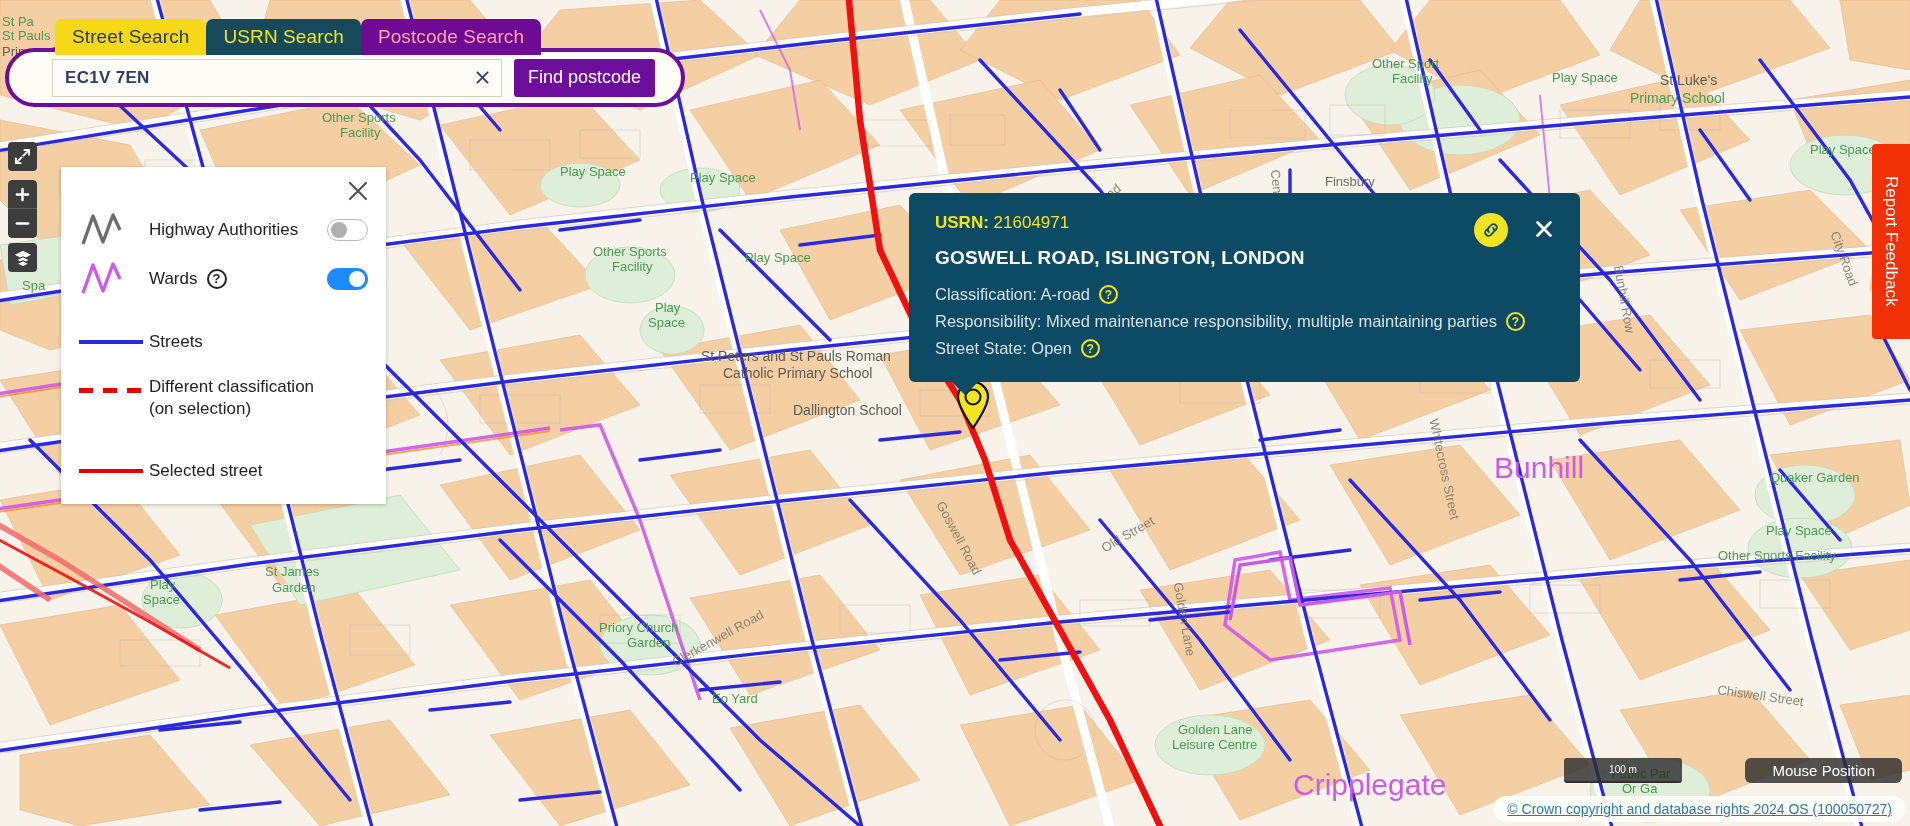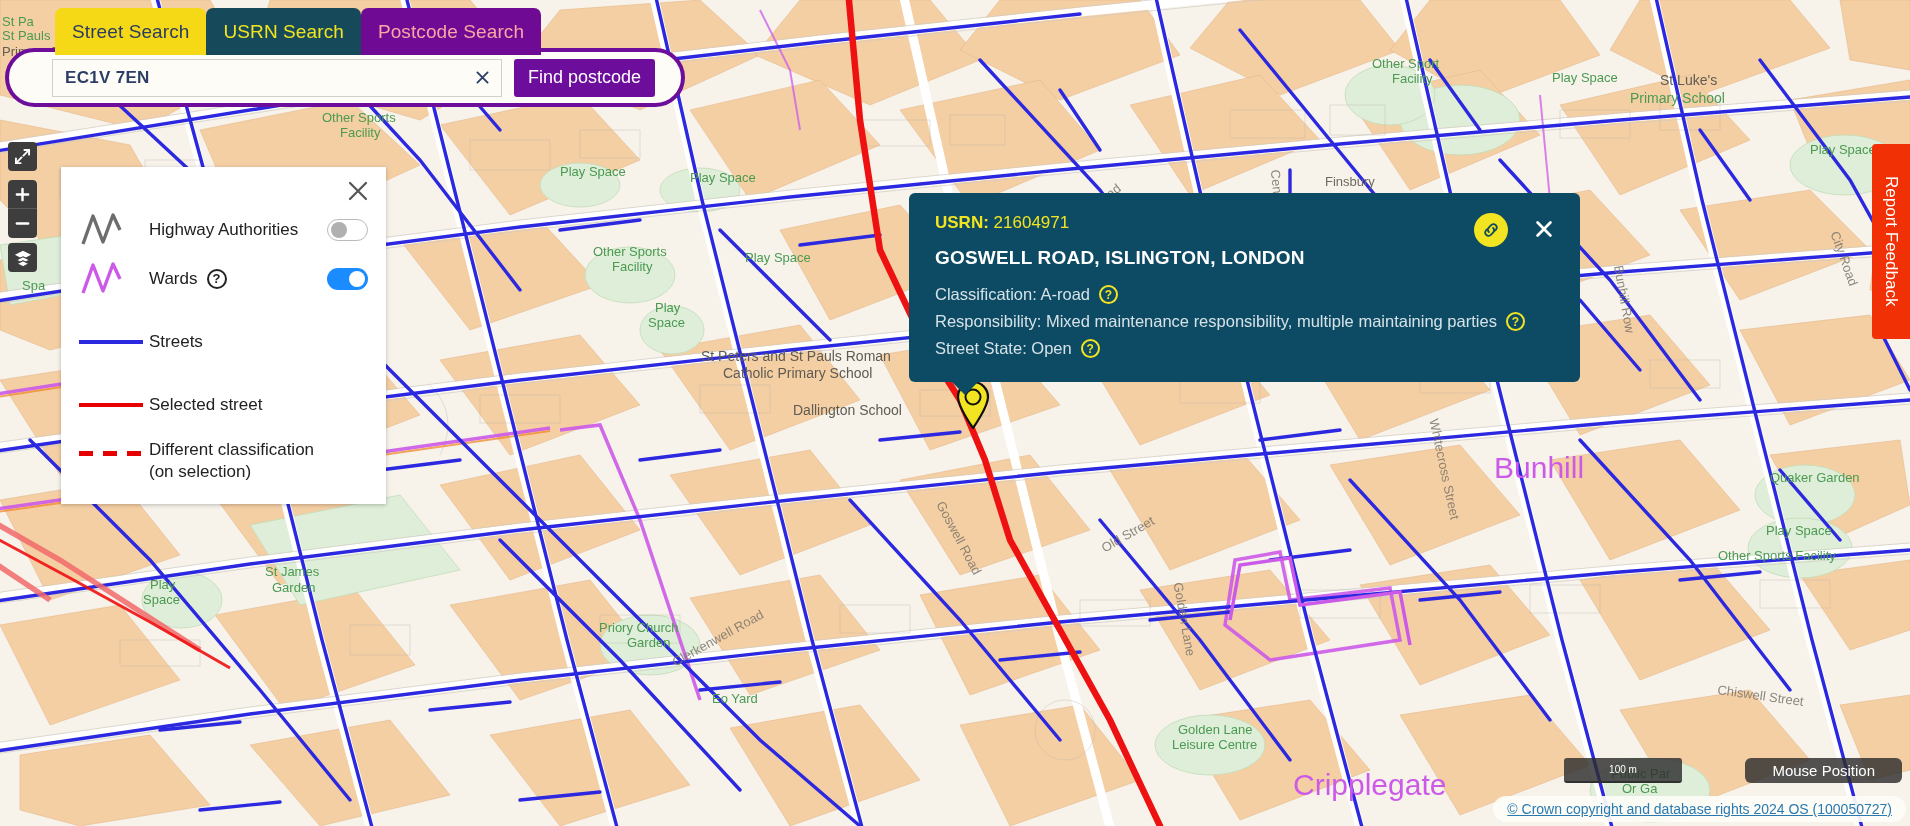--- a/index.html
+++ b/index.html
@@ -22,21 +22,21 @@
   #search-ui {
     position: absolute; left: 0; top: 0;
     width: 690px; z-index: 40;
   }
   .tab-row {
     position: absolute; left: 55px; top: 21px;
     display: flex; align-items: flex-end; height: 34px;
     z-index: 42;
   }
   .tab {
-    height: 47px;
+    height: 36px;
     display: flex; align-items: center; justify-content: center;
     padding: 12px 17px;
     font-size: 19px;
     font-weight: 400;
     border-radius: 7px 7px 0 0;
     cursor: pointer;
     white-space: nowrap;
     letter-spacing: 0.1px;
   }
   .tab.t-street { background: #f5d916; color: #2b3b62; }
@@ -650,36 +650,36 @@
 
     <div class="legend-row" style="margin-top:14px;">
       <div class="legend-sym">
         <div class="legend-line streets"></div>
       </div>
       <div class="legend-label">
         <span>Streets</span>
       </div>
     </div>
 
+    <div class="legend-row tall" style="margin-top:8px;">
+      <div class="legend-sym">
+        <div class="legend-line dashed"></div>
+      </div>
+      <div class="legend-label two-line">
+        <div>Different classification</div>
+        <div>(on selection)</div>
+      </div>
+    </div>
+
     <div class="legend-row" style="margin-top:14px;">
       <div class="legend-sym">
         <div class="legend-line selected"></div>
       </div>
       <div class="legend-label">
         <span>Selected street</span>
-      </div>
-    </div>
-
-    <div class="legend-row tall" style="margin-top:8px;">
-      <div class="legend-sym">
-        <div class="legend-line dashed"></div>
-      </div>
-      <div class="legend-label two-line">
-        <div>Different classification</div>
-        <div>(on selection)</div>
       </div>
     </div>
   </div>
 
   <div id="info-popup">
     <div class="popup-usrn">
       <b>USRN:</b>
       <span>21604971</span>
     </div>
     <div class="popup-title">GOSWELL ROAD, ISLINGTON, LONDON</div>

